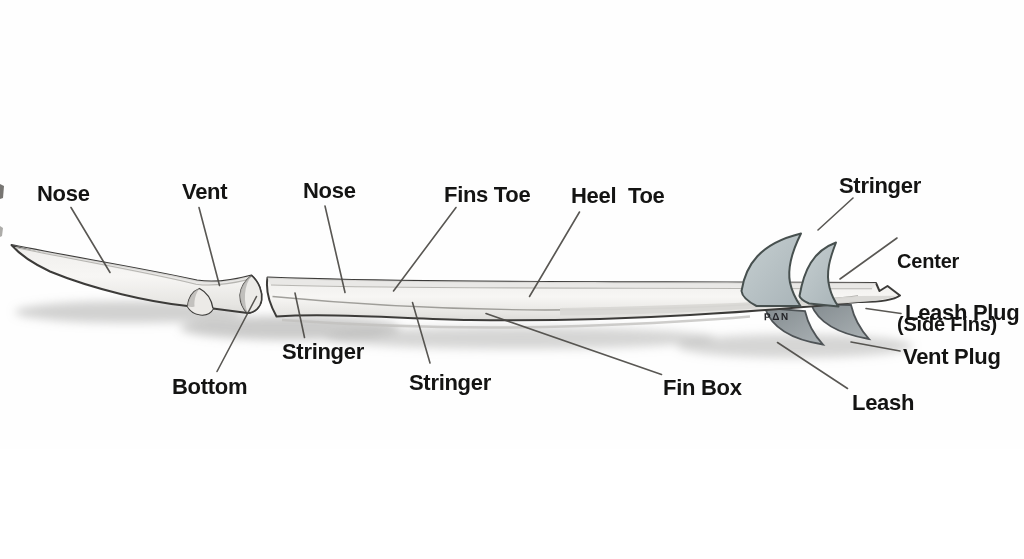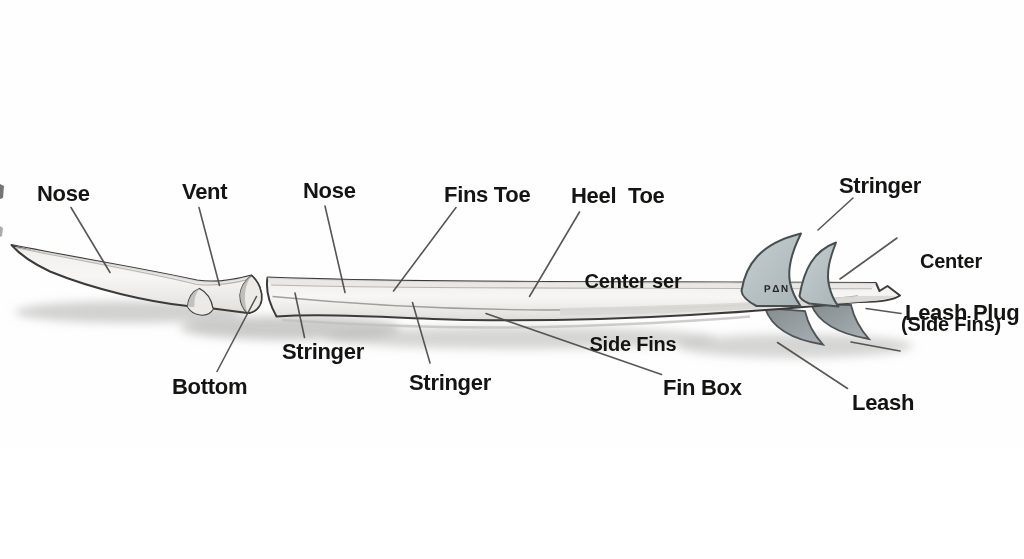--- a/index.html
+++ b/index.html
@@ -5,24 +5,24 @@
   html,body{margin:0;padding:0;background:#ffffff;}
   .stage{
     position:relative;width:1024px;height:449px;background:#fefefe;
     font-family:"Liberation Sans",sans-serif;overflow:hidden;
   }
   .stage svg{position:absolute;left:0;top:0;}
   .lbl{
     position:absolute;font-weight:700;font-size:22px;line-height:1.08;
     letter-spacing:-0.3px;color:#141413;white-space:pre;
   }
-  .lbl.two{font-size:20px;line-height:21px;text-align:center;letter-spacing:-0.2px;}
+  .lbl.two{font-size:20px;line-height:21px;text-align:left;letter-spacing:-0.2px;}
   .fin-logo{
     position:absolute;font-weight:700;font-size:10px;letter-spacing:1.5px;
-    color:#26262a;transform:rotate(-1deg);
+    color:#26262a;transform:rotate(-1deg);margin-top:28px;
   }
 </style>
 </head>
 <body>
 
 <div class="stage">
 
   <svg width="1024" height="559" viewBox="0 0 1024 559" aria-hidden="true">
     <defs>
       <filter id="soft" x="-40%" y="-120%" width="180%" height="340%">
@@ -144,33 +144,30 @@
       <line x1="217" y1="371.5" x2="256.5" y2="296.5"></line>
     </g>
   </svg>
 
   <div class="lbl" style="left:37px;top:182px">Nose</div>
   <div class="lbl" style="left:182px;top:180px">Vent</div>
   <div class="lbl" style="left:303px;top:179px">Nose</div>
   <div class="lbl" style="left:444px;top:183px">Fins Toe</div>
   <div class="lbl" style="left:571px;top:184px">Heel  Toe</div>
 
-  <div class="lbl two" style="left:570px;top:229px;width:126px">
-    <div>Center ser</div>
-    <div>Side Fins</div>
-  </div>
 
   <div class="lbl" style="left:839px;top:174px">Stringer</div>
 
   <div class="lbl two" style="left:897px;top:209px;width:108px">
     <div>Center</div>
     <div>(Side Fins)</div>
   </div>
 
   <div class="lbl" style="left:905px;top:301px">Leash Plug</div>
+  <div class="lbl" style="left:903px;top:345px">Vent Plug</div>
   <div class="lbl" style="left:852px;top:391px">Leash</div>
   <div class="lbl" style="left:663px;top:376px">Fin Box</div>
   <div class="lbl" style="left:282px;top:340px">Stringer</div>
   <div class="lbl" style="left:409px;top:371px">Stringer</div>
   <div class="lbl" style="left:172px;top:375px">Bottom</div>
 
   <span class="fin-logo" style="left:764px;top:283px">PΔN</span>
 
 </div>
 

